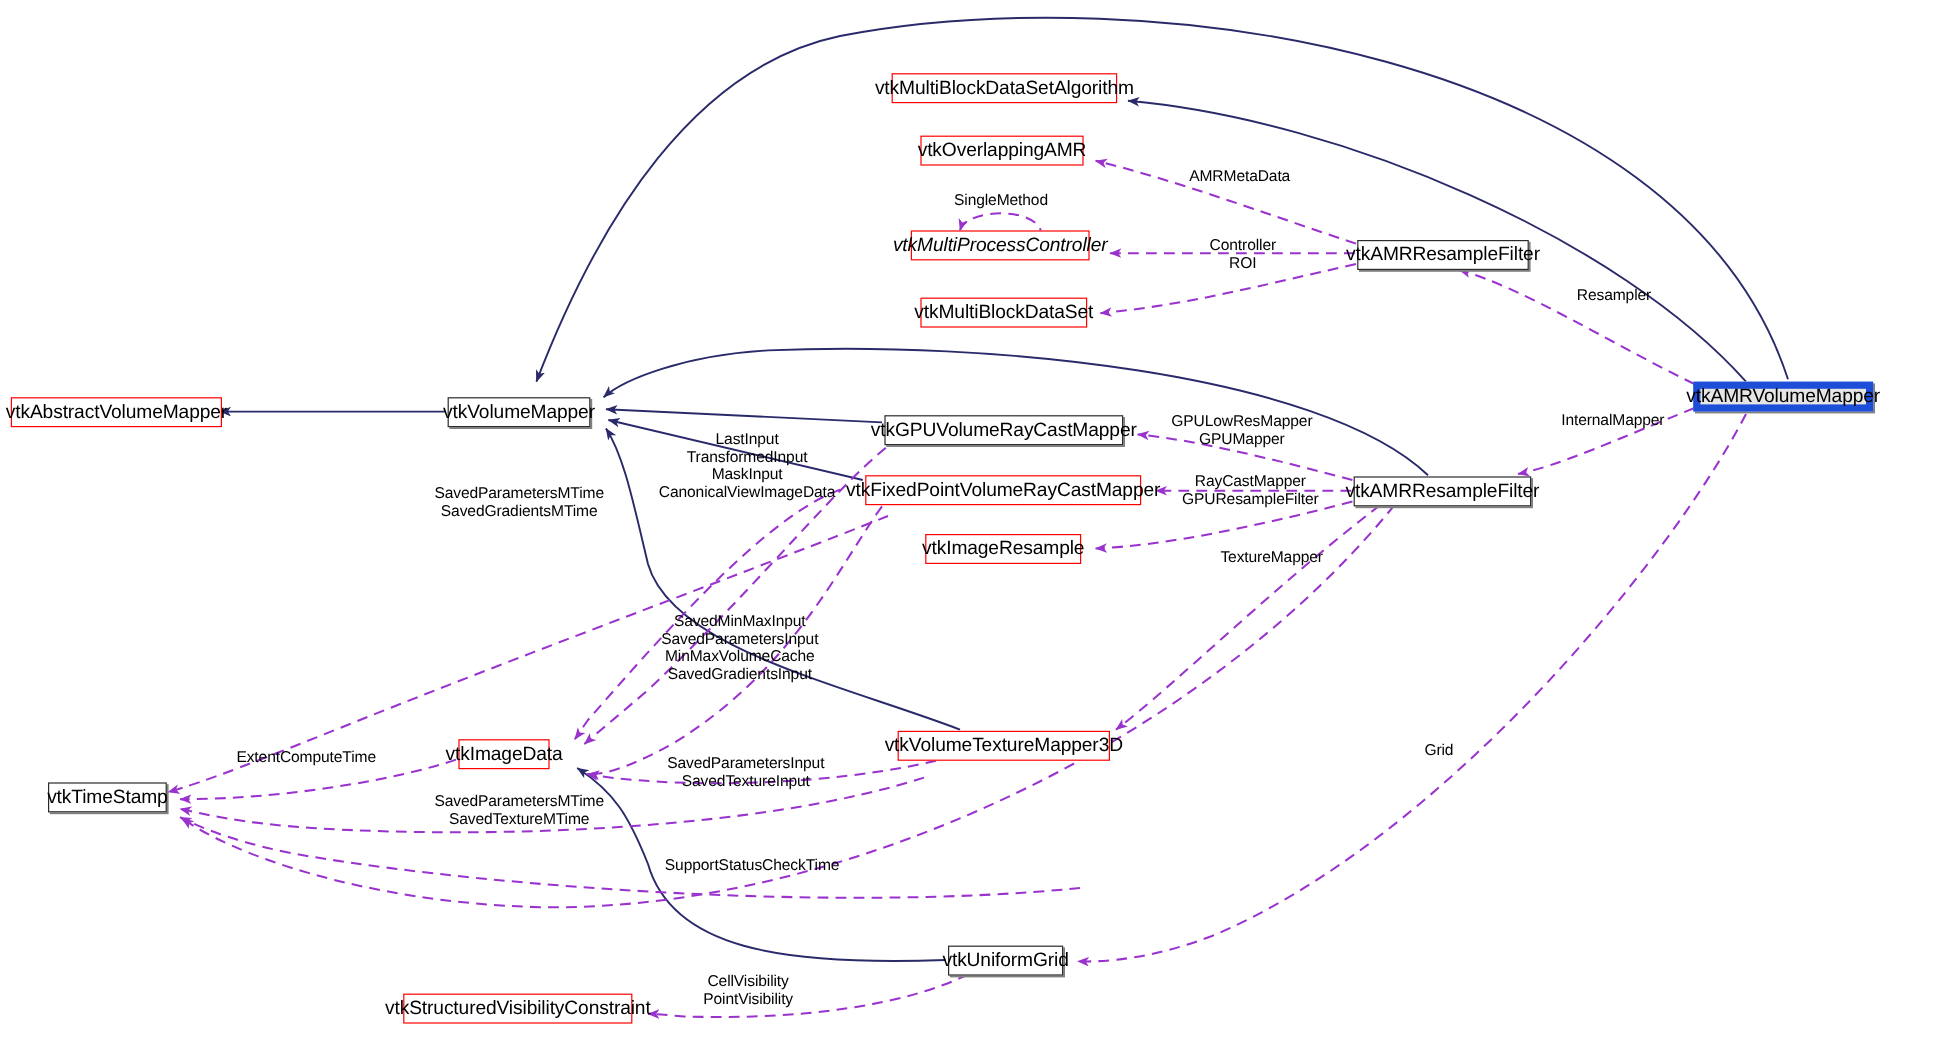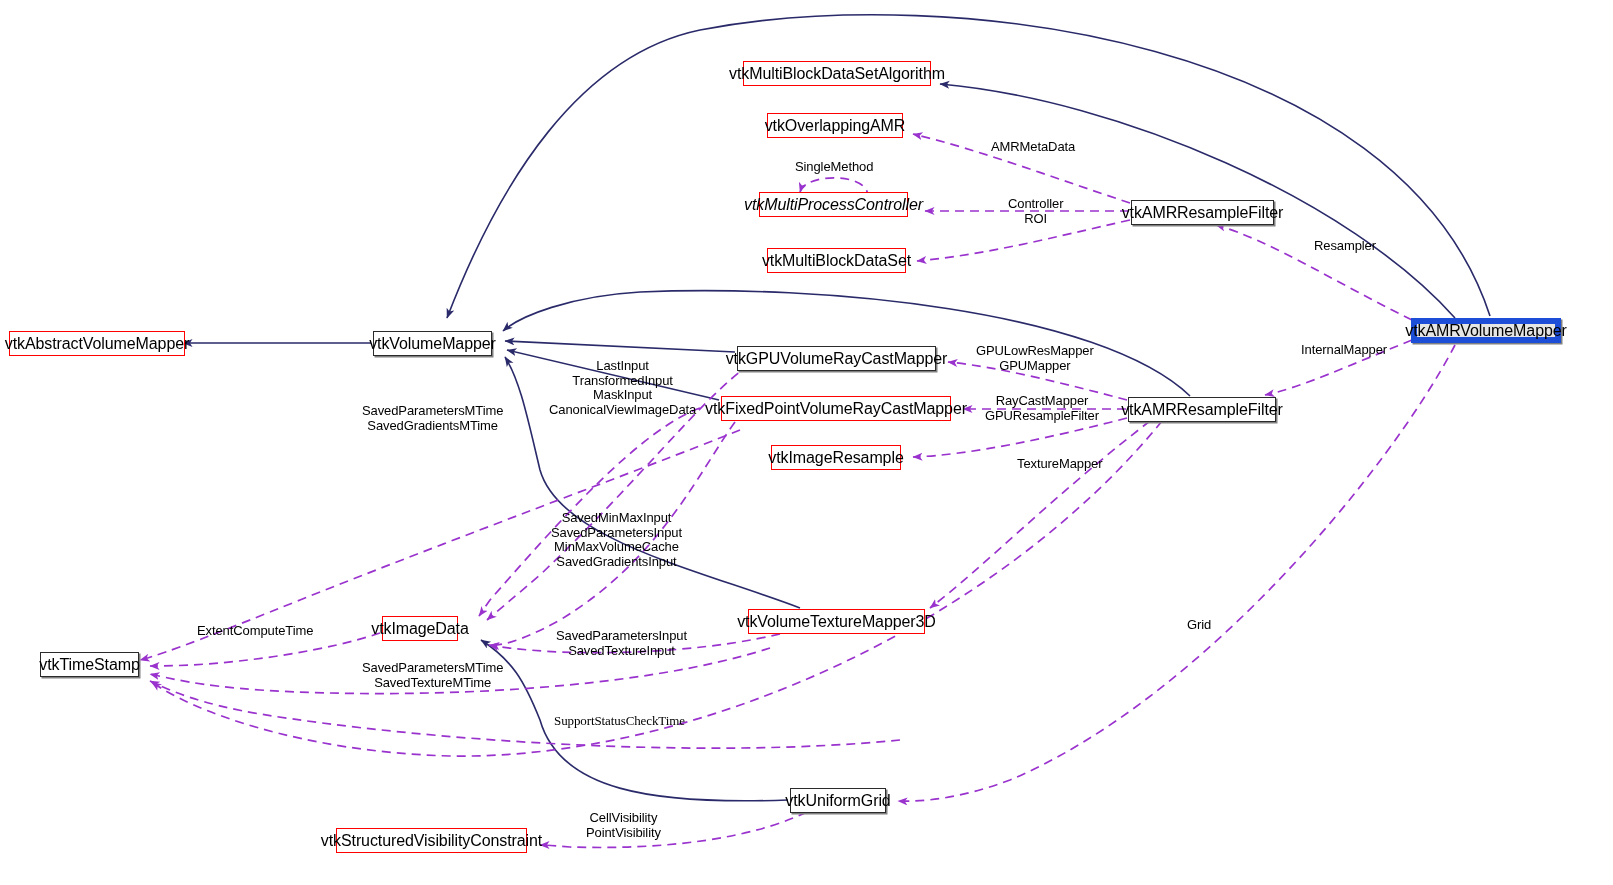--- a/index.html
+++ b/index.html
@@ -208,18 +208,18 @@
   <div class="edge-label" style="left:1187px; top:618px;">Grid</div>
 
   <div class="edge-label" style="left:197px; top:624px;">ExtentComputeTime</div>
 
   <div class="edge-label" style="left:556px; top:629px;">SavedParametersInput
 SavedTextureInput</div>
 
   <div class="edge-label" style="left:362px; top:661px;">SavedParametersMTime
 SavedTextureMTime</div>
 
-  <div class="edge-label" style="left:554px; top:714px;font-family:Liberation Serif, serif;">SupportStatusCheckTime</div>
+  <div class="edge-label" style="left:554px; top:714px;">SupportStatusCheckTime</div>
 
   <div class="edge-label" style="left:586px; top:811px;">CellVisibility
 PointVisibility</div>
 
 </div>
 
 </body></html>

